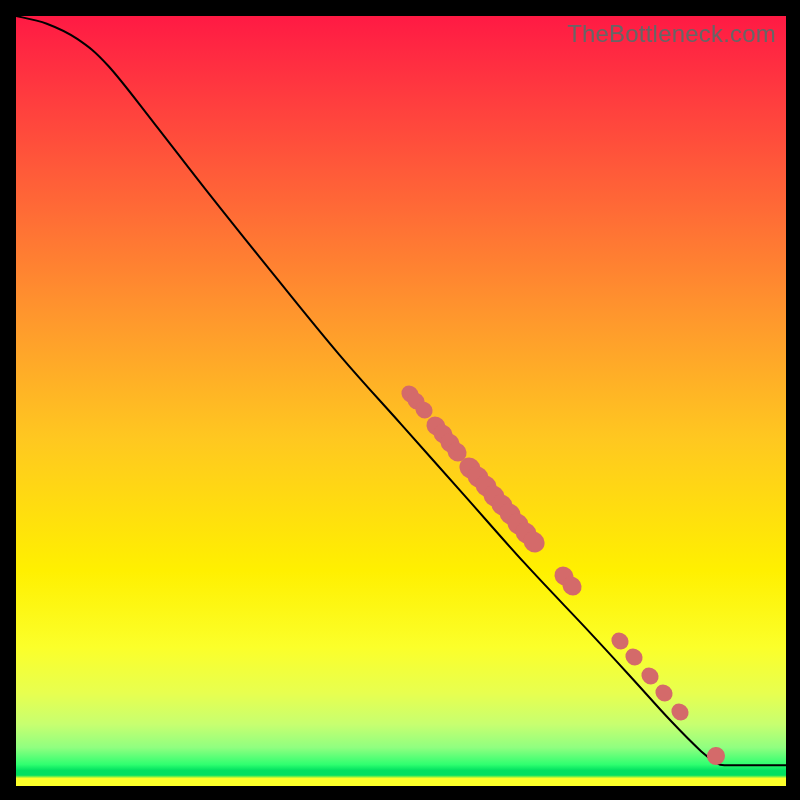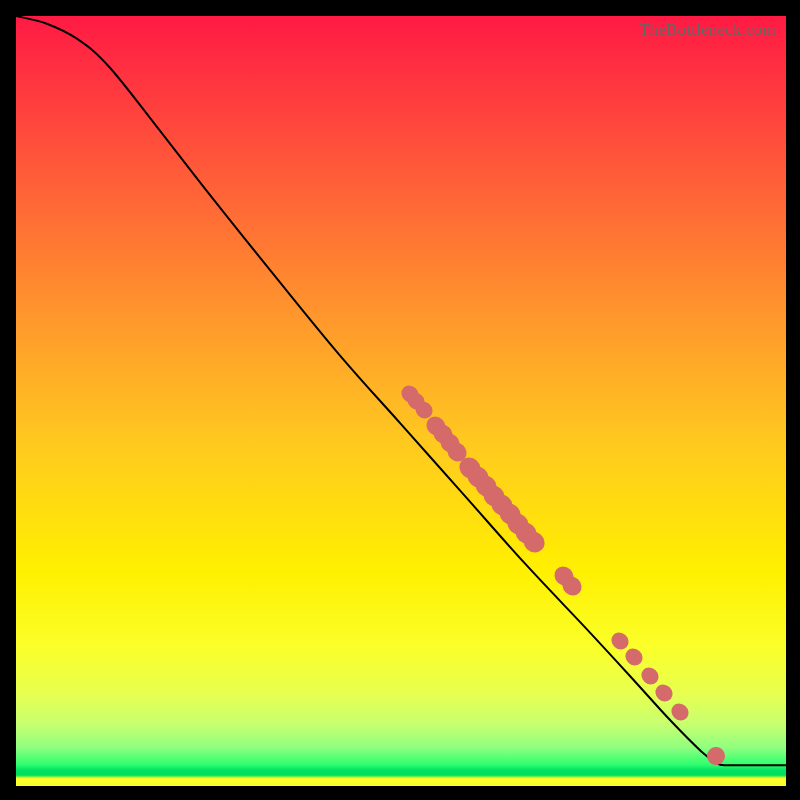--- a/index.html
+++ b/index.html
@@ -40,22 +40,22 @@
       #00e060 98.6%,
       #fbff2a 99.0%,
       #fbff2a 100%
     );
   }
   .watermark {
     position: absolute;
     top: 4px;
     right: 10px;
     color: #666;
-    font-family: Liberation Serif, serif;
-    font-size: 17px;
+    font-family: Liberation Sans, sans-serif;
+    font-size: 24px;
     letter-spacing: 0.2px;
     user-select: none;
   }
   svg.curve {
     position: absolute;
     left: 0;
     top: 0;
     width: 770px;
     height: 770px;
   }

